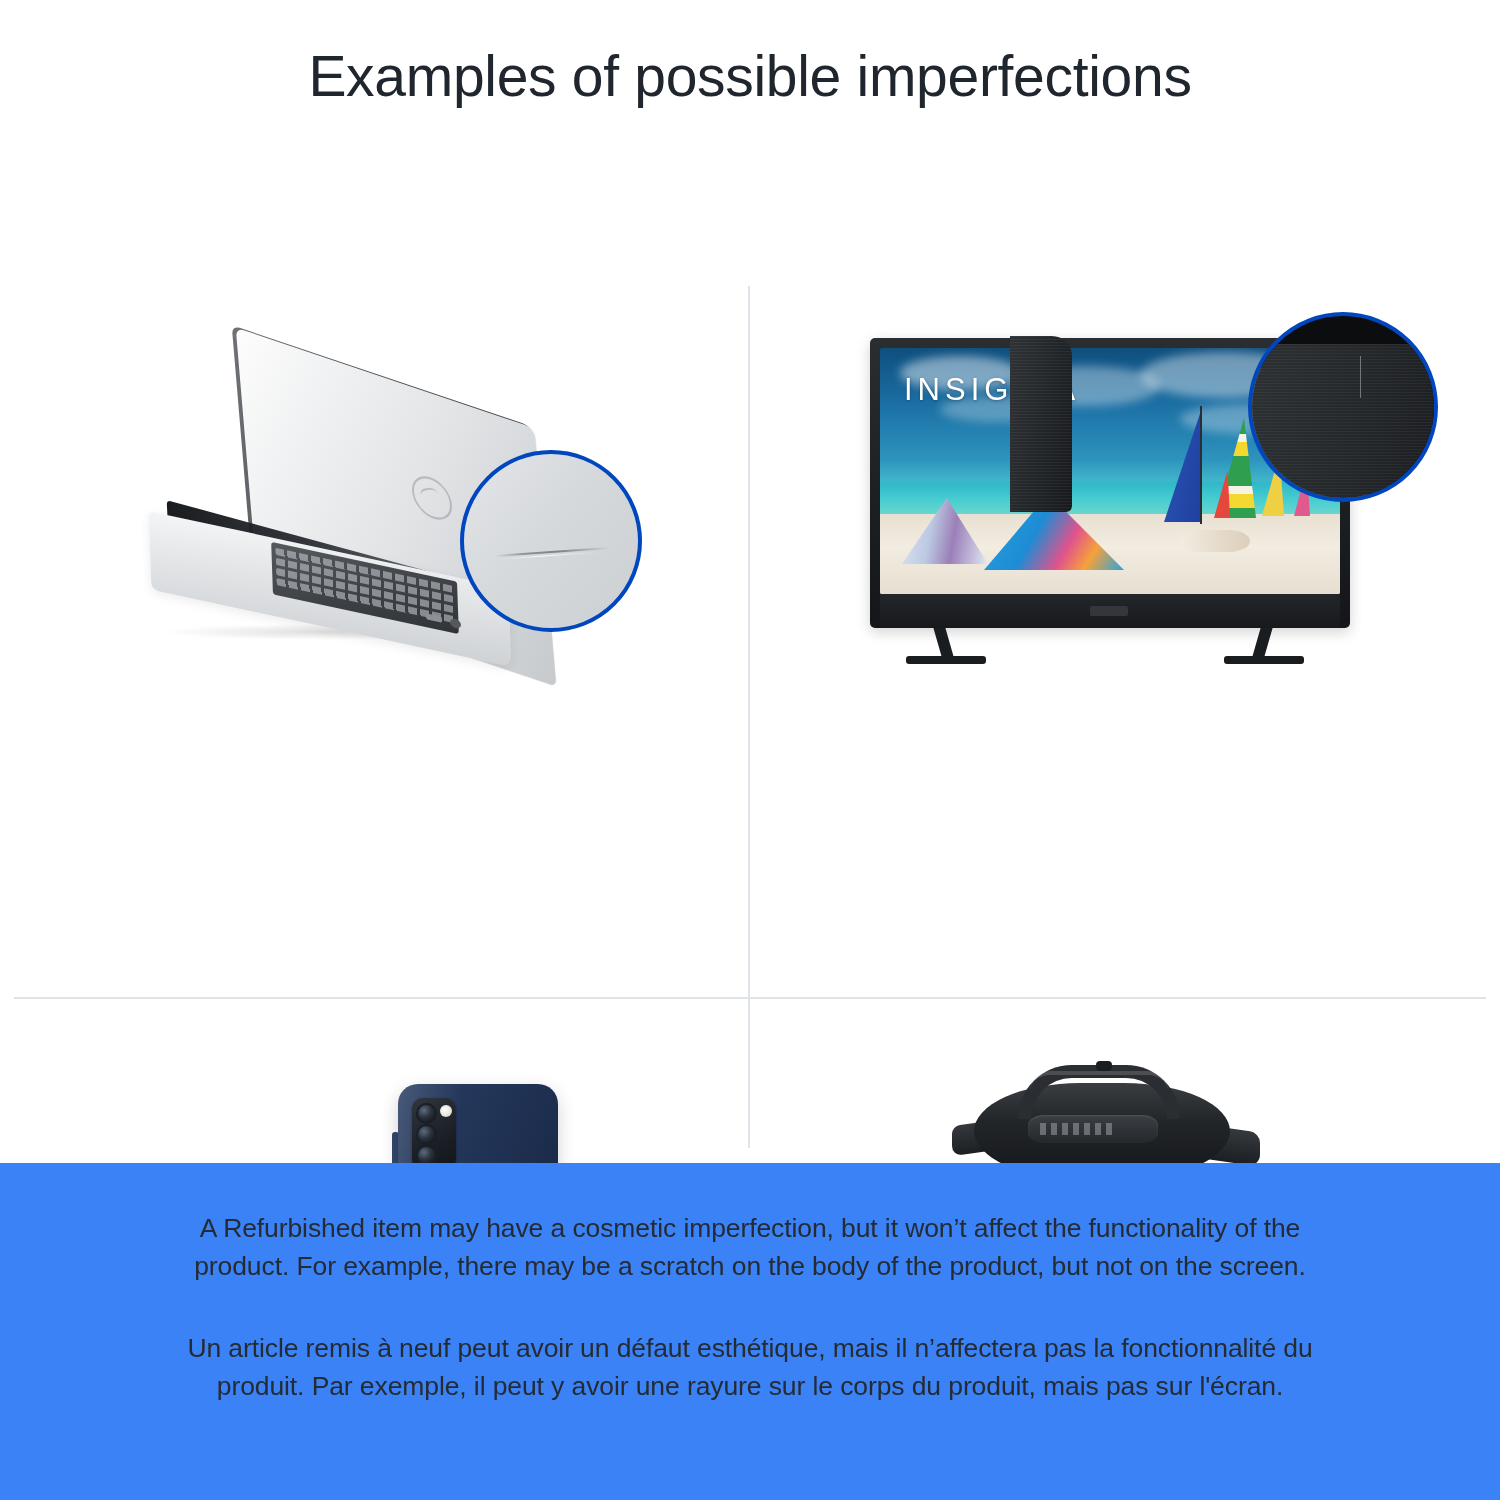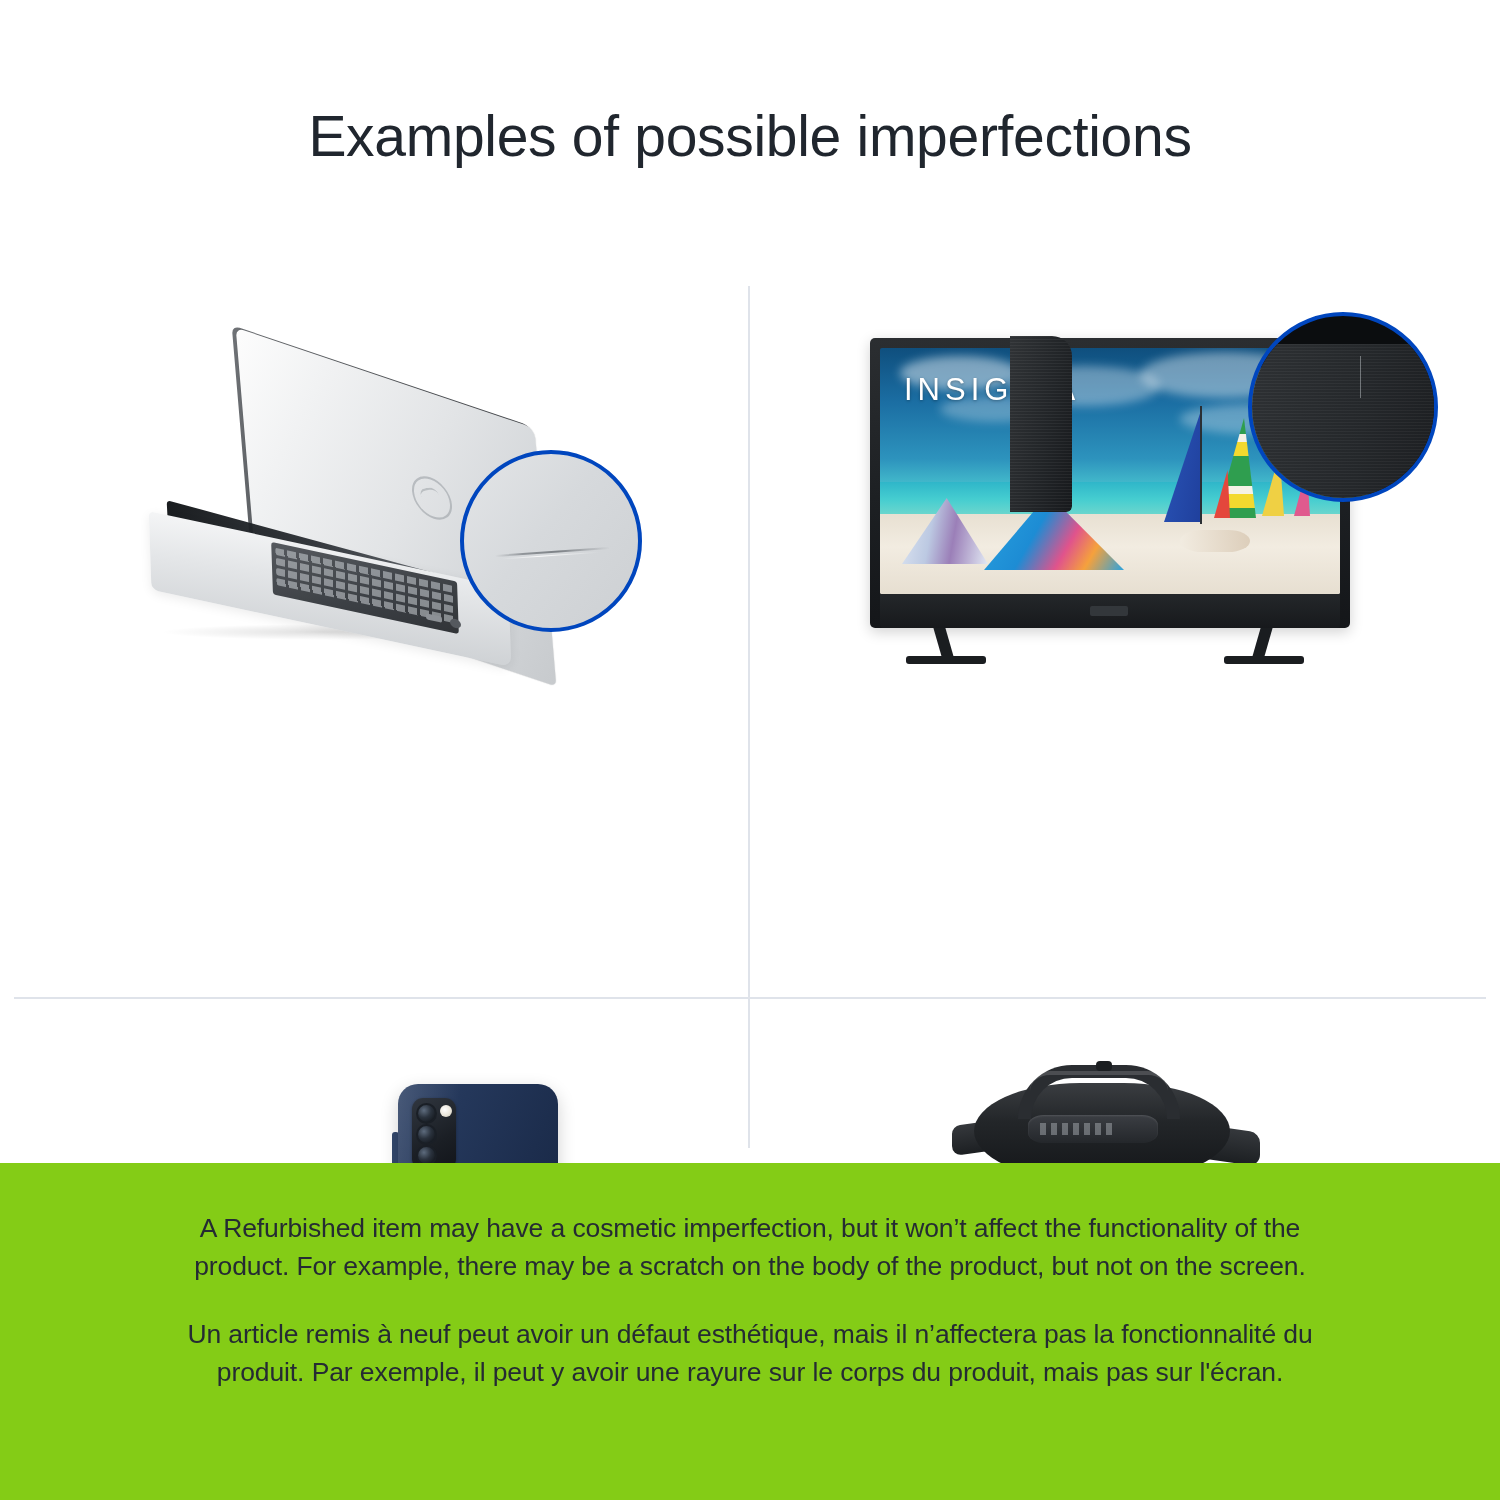--- a/index.html
+++ b/index.html
@@ -9,21 +9,21 @@
     font-family:"Liberation Sans", sans-serif;
     overflow:hidden;
     -webkit-font-smoothing:antialiased;
   }
   .page{position:relative;width:1500px;height:1500px;background:#fff;}
 
   
   .header{
     position:absolute;left:0;top:0;width:1500px;height:272px;
     display:flex;flex-direction:column;align-items:center;justify-content:flex-start;
-    padding-top:98px;box-sizing:border-box;background:#fff;
+    padding-top:38px;box-sizing:border-box;background:#fff;
   }
   .title-line{
     font-size:57px;line-height:76px;color:#20262e;font-weight:400;
     letter-spacing:-0.3px;white-space:nowrap;
   }
 
   
   .grid{
     position:absolute;left:0;top:272px;width:1500px;height:891px;
   }
@@ -304,29 +304,29 @@
     display:flex;align-items:center;justify-content:center;font-size:8px;color:#d0d4d8;}
   .mag-ck-scratch{position:absolute;left:54%;top:62%;width:28%;height:1.6px;
     background:linear-gradient(90deg,rgba(110,115,120,0) 0%,rgba(95,100,106,.85) 40%,rgba(110,115,120,0) 100%);
     transform:rotate(-8deg);}
   .cooker-shadow{position:absolute;left:40px;top:326px;width:230px;height:14px;
     background:radial-gradient(ellipse at center,rgba(0,0,0,.10) 0%,rgba(0,0,0,0) 72%);}
 
   
   .footer{
     position:absolute;left:0;top:1163px;width:1500px;height:337px;
-    background:#84cc16;box-sizing:border-box;
+    background:#3b82f6;box-sizing:border-box;
     display:flex;flex-direction:column;align-items:center;justify-content:flex-start;
     padding-top:46px;
   }
   .footer p{
     margin:0;width:1130px;text-align:center;
     font-size:26.5px;line-height:38px;color:#252b33;font-weight:400;letter-spacing:-0.1px;
   }
-  .footer p.fr{margin-top:30px;}
+  .footer p.fr{margin-top:44px;}
 </style>
 </head>
 <body>
 
 <div class="page">
 
   <div class="header">
     <div class="title-line">Examples of possible imperfections</div>
   </div>
 

